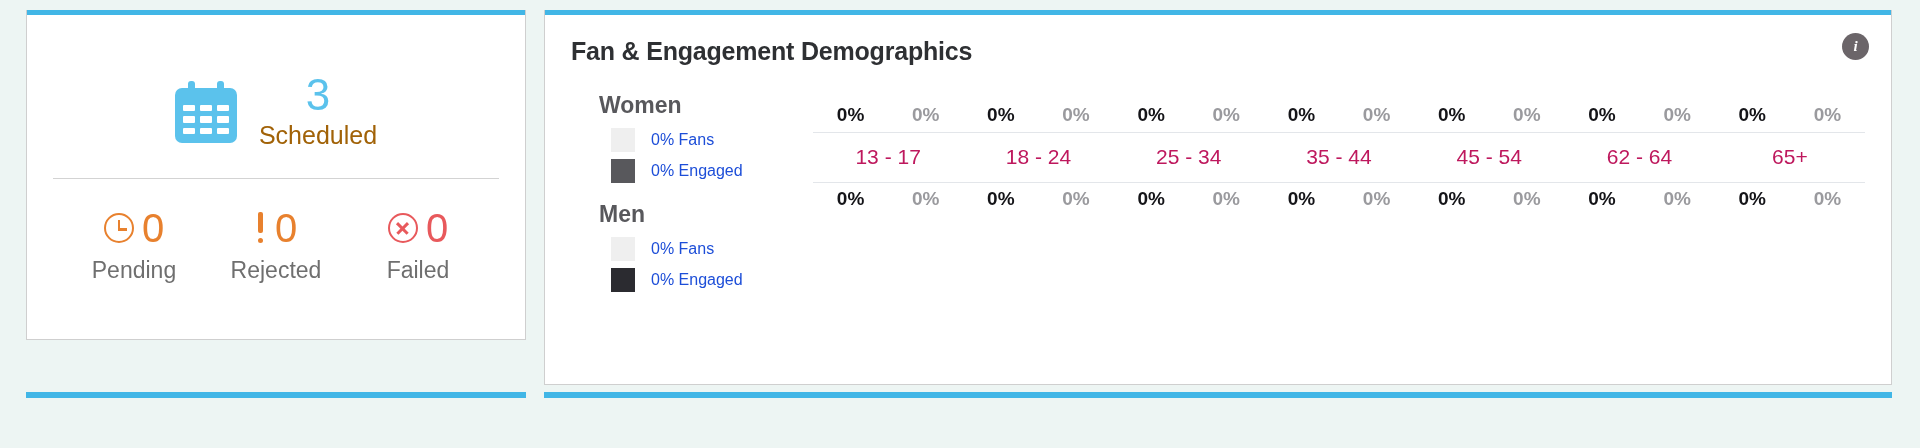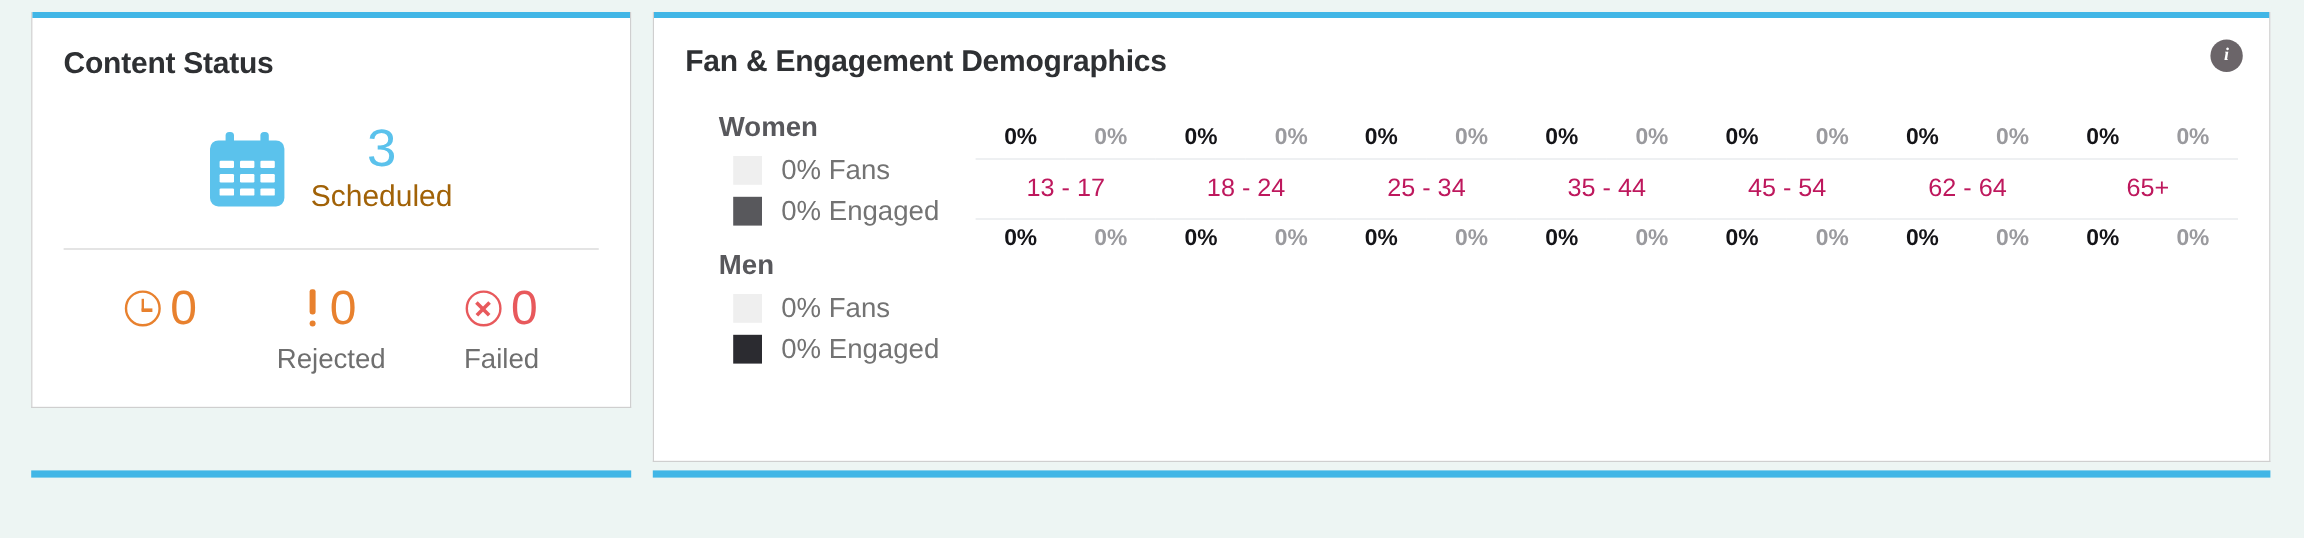--- a/index.html
+++ b/index.html
@@ -151,21 +151,21 @@
   .legend-group { margin-bottom: 18px; }
   .legend-head {
     font-size: 23px; font-weight: bold; color: #58585C;
     margin-bottom: 9px;
   }
   .legend-row {
     display: flex; align-items: center; gap: 16px;
     margin-bottom: 7px; padding-left: 12px;
   }
   .swatch { width: 24px; height: 24px; flex: 0 0 24px; }
-  .legend-text { font-size: 23px; color: #737373; }
+  .legend-text { font-size: 16px; color: #1d4ed8; }
 
   .grid-col { flex: 1; padding-top: 6px; }
   .demo-table { width: 100%; border-collapse: collapse; table-layout: fixed; }
   .demo-table td {
     text-align: center; padding: 0;
   }
   .pct-cell { width: 50%; }
   .pct-fans {
     font-size: 19px; font-weight: bold; color: #141418;
   }
@@ -196,21 +196,20 @@
   }
 </style>
 </head>
 <body>
 
 <div class="page">
 
   <div class="card" id="content-status-card">
     <div class="card-accent"></div>
     <div class="card-body">
-      <div class="card-title">Content Status</div>
 
       <div class="scheduled-row">
         <div class="cal-icon">
           <span class="tab-l"></span>
             <span class="tab-r"></span>
           <span class="body">
               <i></i>
               <i></i>
               <i></i>
               <i></i>
@@ -228,20 +227,21 @@
       </div>
 
       <div class="divider"></div>
 
       <div class="status-row">
         <div class="status-item">
           <div class="status-top">
             <span class="icon-clock"></span>
             <span class="status-num orange">0</span>
           </div>
+          <div class="status-label">Pending</div>
         </div>
         <div class="status-item">
           <div class="status-top">
             <span class="icon-bang"></span>
             <span class="status-num orange">0</span>
           </div>
           <div class="status-label">Rejected</div>
         </div>
         <div class="status-item">
           <div class="status-top">

